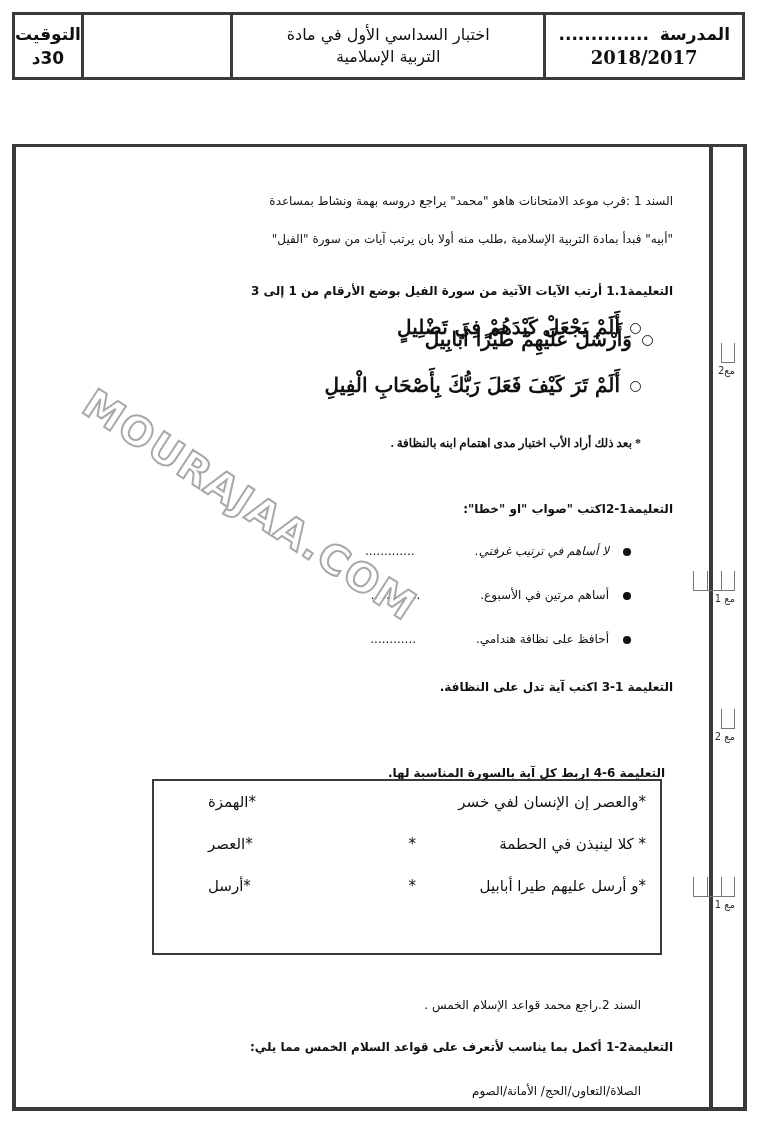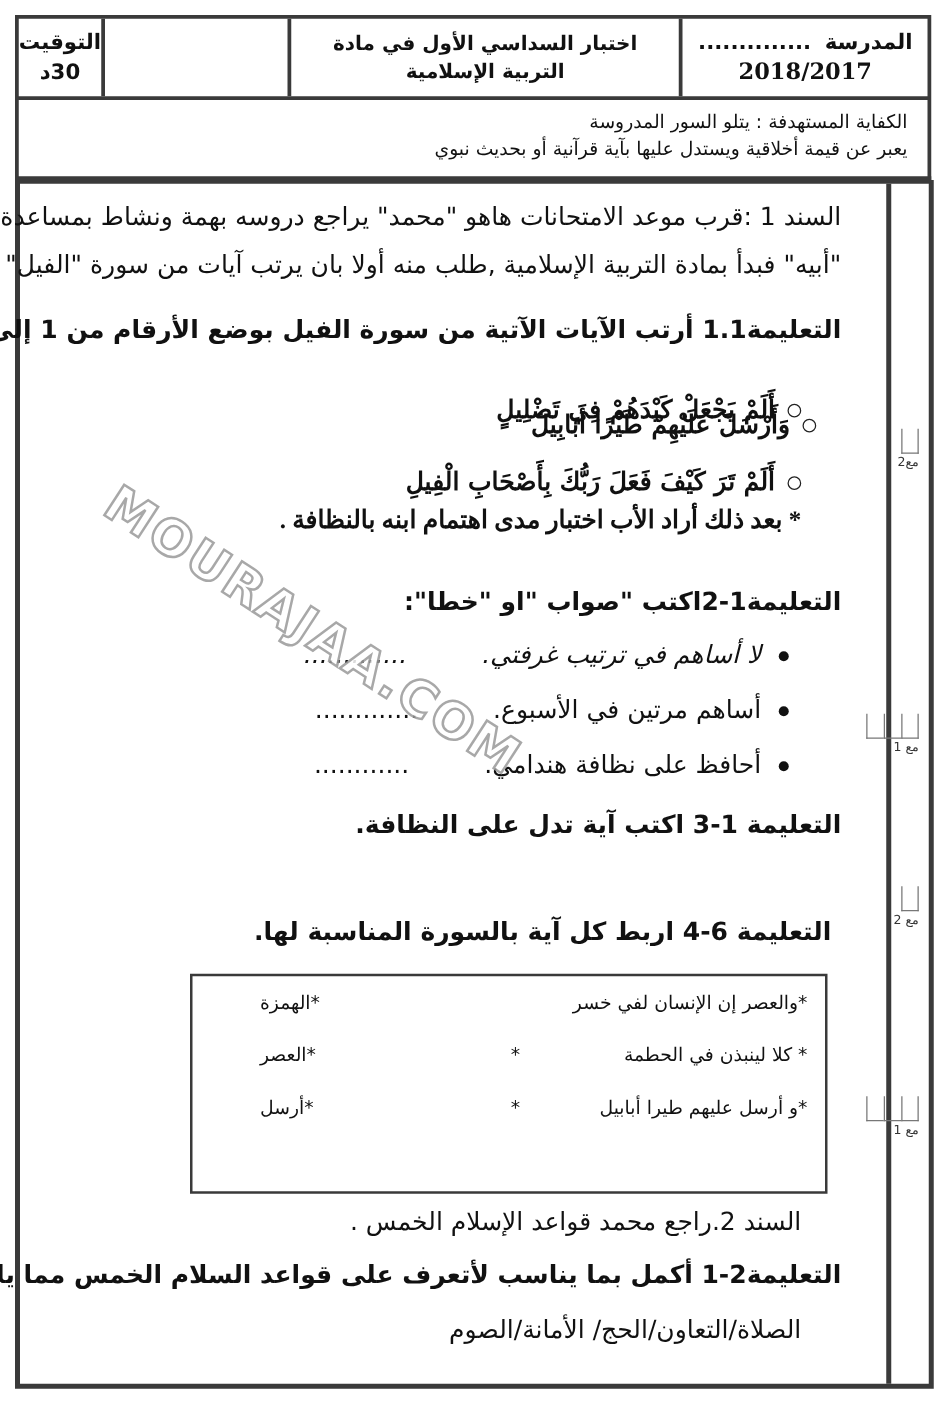--- a/index.html
+++ b/index.html
@@ -10,21 +10,21 @@
 
   
   .header {
     position: absolute; left: 12px; top: 12px; width: 733px; height: 68px;
     border: 3px solid #3a3a3a; display: flex; flex-direction: row-reverse;
   }
   .hcell { border-left: 3px solid #3a3a3a; display: flex; flex-direction: column; justify-content: center; align-items: center; direction: rtl; }
   .hcell:last-child { border-left: none; }
   .hc-school { width: 200px; font-weight: bold; font-size: 17px; line-height: 24px; }
   .hc-school .row1 { display: flex; gap: 10px; width: 100%; justify-content: space-between; padding: 0 12px; }
-  .hc-title { width: 316px; font-weight: bold; font-size: 16px; line-height: 22px; text-align: center; }
+  .hc-title { width: 316px; font-weight: normal; font-size: 16px; line-height: 22px; text-align: center; }
   .hc-empty { width: 150px; }
   .hc-time { flex: 1; font-weight: bold; font-size: 17px; line-height: 24px; border-radius: 28px; }
   .year { font-family: "DejaVu Serif", "Liberation Serif", serif; font-size: 18px; }
 
   
   .competency {
     position: absolute; left: 12px; top: 80px; width: 733px; height: 64px;
     border: 3px solid #3a3a3a; border-top: none;
     direction: rtl; padding: 6px 16px 0 16px; font-size: 15px; line-height: 22px;
   }
@@ -35,21 +35,21 @@
     border: 4px solid #3a3a3a; border-top: 3px solid #3a3a3a;
   }
   .margin-col {
     position: absolute; right: 0; top: 0; width: 34px; height: 100%;
     border-left: 4px solid #3a3a3a;
   }
   .content { position: absolute; left: 0; top: 0; right: 62px; height: 100%; direction: rtl; padding: 0 8px 0 10px; }
 
   .line { position: absolute; right: 8px; white-space: nowrap; direction: rtl; }
   .bold { font-weight: bold; }
-  .p15 { font-size: 20px; }
+  .p15 { font-size: 12px; margin-top: 33px; }
 
   .verse { font-size: 20px; font-weight: bold; font-family: "DejaVu Serif", "Liberation Serif", serif; }
   .circle { display: inline-block; width: 11px; height: 11px; border: 1.5px solid #222; border-radius: 50%; margin-left: 10px; vertical-align: middle; }
   .bullet { display: inline-block; width: 8px; height: 8px; background: #111; border-radius: 50%; margin-left: 14px; vertical-align: middle; }
   .dots { letter-spacing: 1px; margin-right: 60px; }
 
   .match-box {
     position: absolute; left: 136px; top: 632px; width: 510px; height: 176px;
     border: 2px solid #3a3a3a; direction: rtl;
   }
@@ -89,24 +89,20 @@
       <div>اختبار السداسي الأول في مادة</div>
       <div>التربية الإسلامية</div>
     </div>
     <div class="hcell hc-empty"></div>
     <div class="hcell hc-time">
       <div>التوقيت</div>
       <div>30د</div>
     </div>
   </div>
 
-  <div class="competency">
-    <div>الكفاية المستهدفة : يتلو السور المدروسة</div>
-    <div>يعبر عن قيمة أخلاقية ويستدل عليها بآية قرآنية أو بحديث نبوي</div>
-  </div>
 
   <div class="main">
     <div class="margin-col">
       <div class="score-box" style="top:196px;">
         <div class="cells">
             <div class="cell"></div>
           </div>
         <div class="score-label">مع2</div>
       </div>
       <div class="score-box" style="top:424px;">

